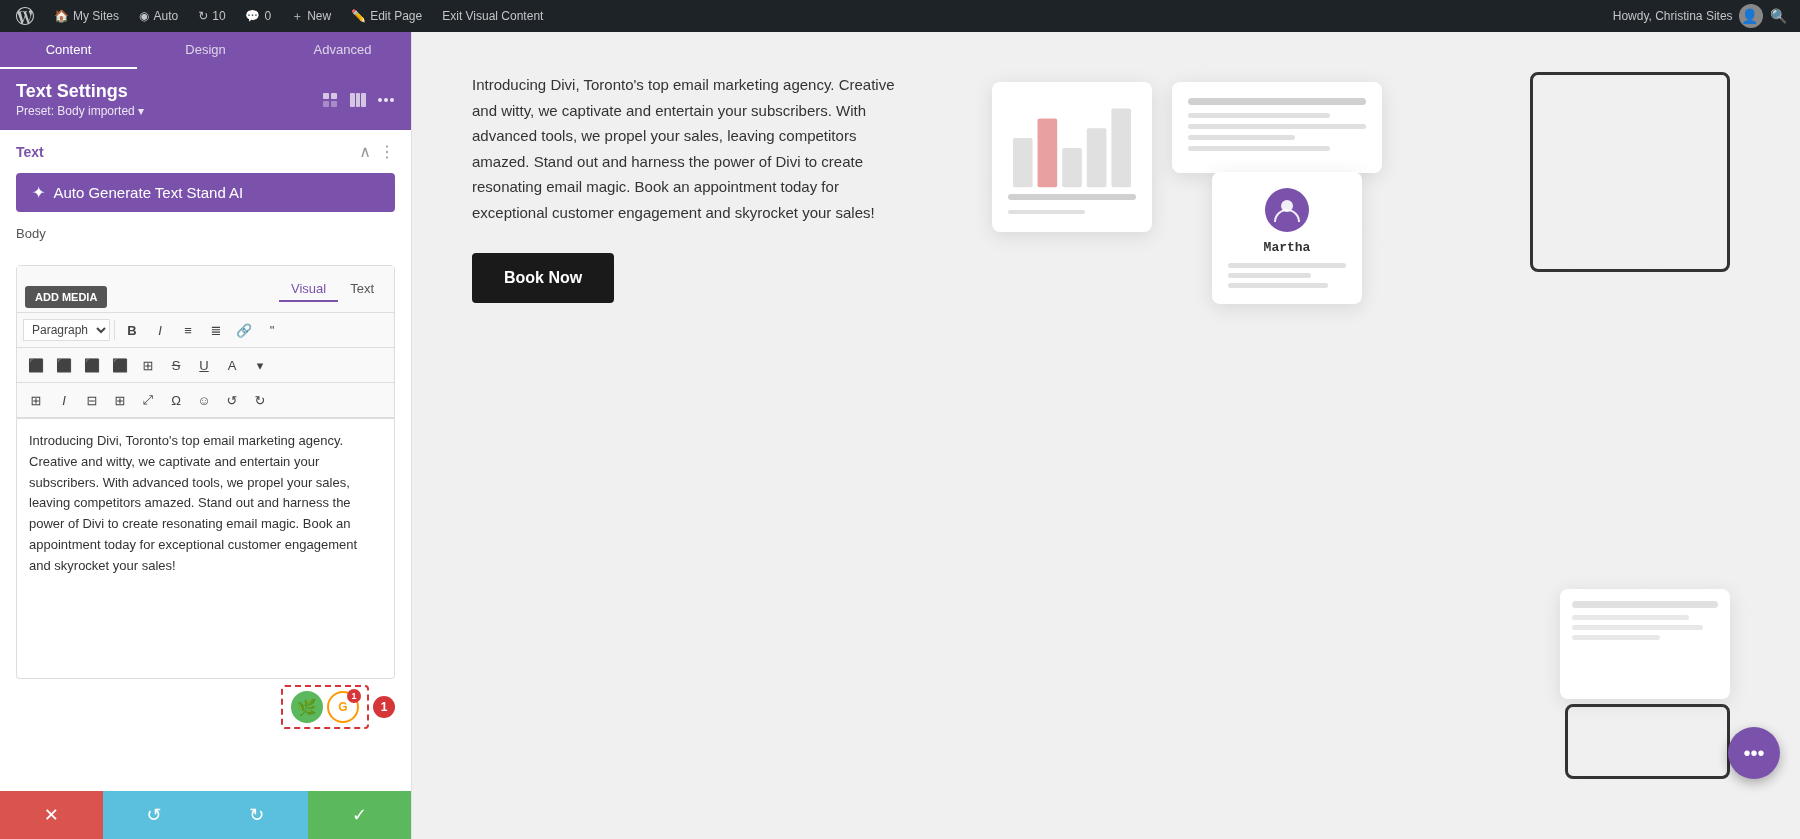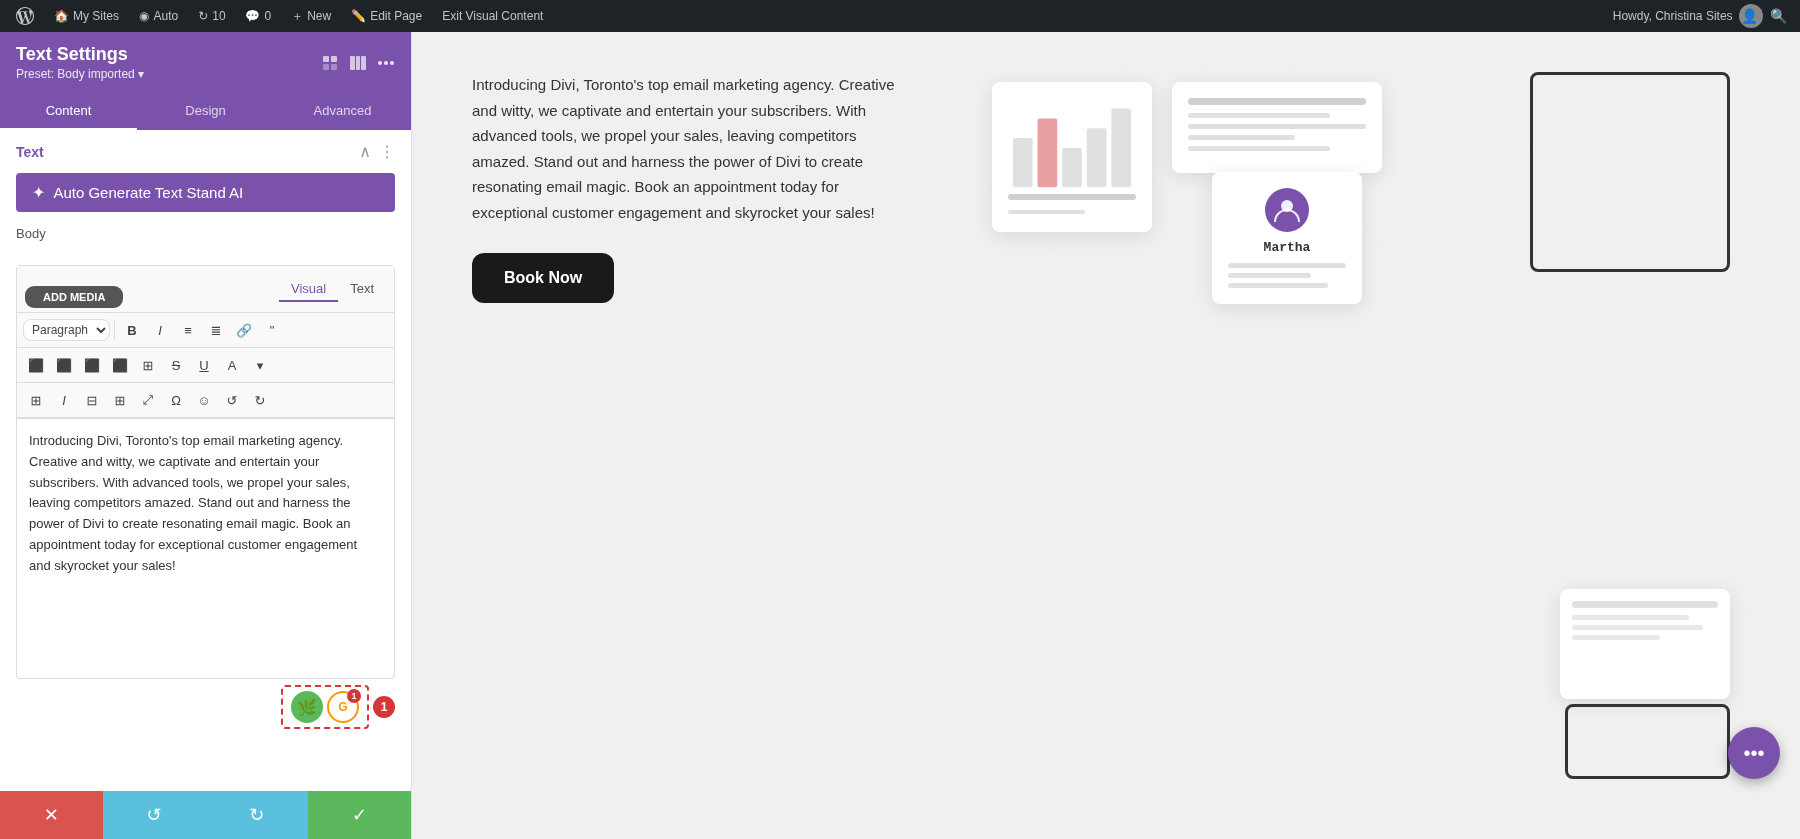--- a/index.html
+++ b/index.html
@@ -144,22 +144,22 @@
       align-items: center;
       justify-content: space-between;
       padding: 4px 8px;
       border-bottom: 1px solid #ddd;
       background: #f9f9f9;
     }
     .add-media-btn {
       background: #555;
       color: #fff;
       border: none;
-      border-radius: 9px;
-      padding: 5px 18px;
+      border-radius: 3px;
+      padding: 5px 10px;
       font-size: 11px;
       font-weight: 600;
       cursor: pointer;
       margin-top: 16px;
     }
     .editor-view-tabs { display: flex; gap: 0; }
     .editor-view-tab {
       padding: 4px 12px;
       font-size: 13px;
       cursor: pointer;
@@ -175,21 +175,21 @@
       border-bottom: 1px solid #ddd;
       background: #f9f9f9;
     }
     .format-btn {
       width: 26px; height: 26px;
       display: flex; align-items: center; justify-content: center;
       cursor: pointer; border-radius: 2px; font-size: 13px; color: #444;
       border: none; background: transparent;
     }
     .format-select {
-      font-size: 12px; border: 1px solid #ddd; border-radius: 8px;
+      font-size: 12px; border: 1px solid #ddd; border-radius: 0;
       padding: 2px 4px; background: #fff; color: #444; cursor: pointer;
     }
     .format-sep { width: 1px; height: 20px; background: #ddd; margin: 0 2px; }
 
     
     #editor-content {
       border: 1px solid #ddd;
       border-top: none;
       border-radius: 0 0 4px 4px;
       padding: 12px;
@@ -288,21 +288,21 @@
     }
     #hero-body {
       font-size: 15px;
       line-height: 1.7;
       color: #333;
       font-weight: 500;
       margin-bottom: 28px;
     }
     #book-now-btn {
       background: #1a1a1a; color: #fff;
-      border: none; border-radius: 12px;
+      border: none; border-radius: 4px;
       padding: 16px 32px; font-size: 16px; font-weight: 600;
       cursor: pointer;
     }
 
     
     #hero-illustration {
       flex: 1;
       position: relative;
       display: flex; align-items: center; justify-content: center; font-family: Liberation Mono, monospace;
     }
@@ -410,20 +410,26 @@
         <span style="font-size:14px;">👤</span>
       </div>
     </div>
     <span class="search-icon-btn">🔍</span>
   </div>
 </div>
 
 <div id="main-layout">
 
   <div id="left-panel">
+
+    <div id="panel-tabs">
+      <div class="panel-tab active">Content</div>
+      <div class="panel-tab">Design</div>
+      <div class="panel-tab">Advanced</div>
+    </div>
 
     <div id="panel-header">
       <div id="panel-title-area">
         <span id="panel-title">Text Settings</span>
         <span id="panel-preset">Preset: Body imported ▾</span>
       </div>
       <div id="panel-actions">
         <div class="panel-action-btn">
           <svg width="18" height="18" viewBox="0 0 18 18" fill="none" xmlns="http://www.w3.org/2000/svg">
             <rect x="2" y="2" width="6" height="6" rx="1" fill="white" opacity="0.8"></rect>
@@ -440,26 +446,20 @@
           </svg>
         </div>
         <div class="panel-action-btn">
           <svg width="18" height="18" viewBox="0 0 18 18" fill="none">
             <circle cx="3" cy="9" r="2" fill="white"></circle>
             <circle cx="9" cy="9" r="2" fill="white"></circle>
             <circle cx="15" cy="9" r="2" fill="white"></circle>
           </svg>
         </div>
       </div>
-    </div>
-
-    <div id="panel-tabs">
-      <div class="panel-tab active">Content</div>
-      <div class="panel-tab">Design</div>
-      <div class="panel-tab">Advanced</div>
     </div>
 
     <div id="panel-content">
       <div id="text-section">
 
         <div id="text-section-header">
           <span id="text-section-title">Text</span>
           <div id="text-section-controls">
             <span class="section-control-btn">∧</span>
             <span class="section-control-btn">⋮</span>

